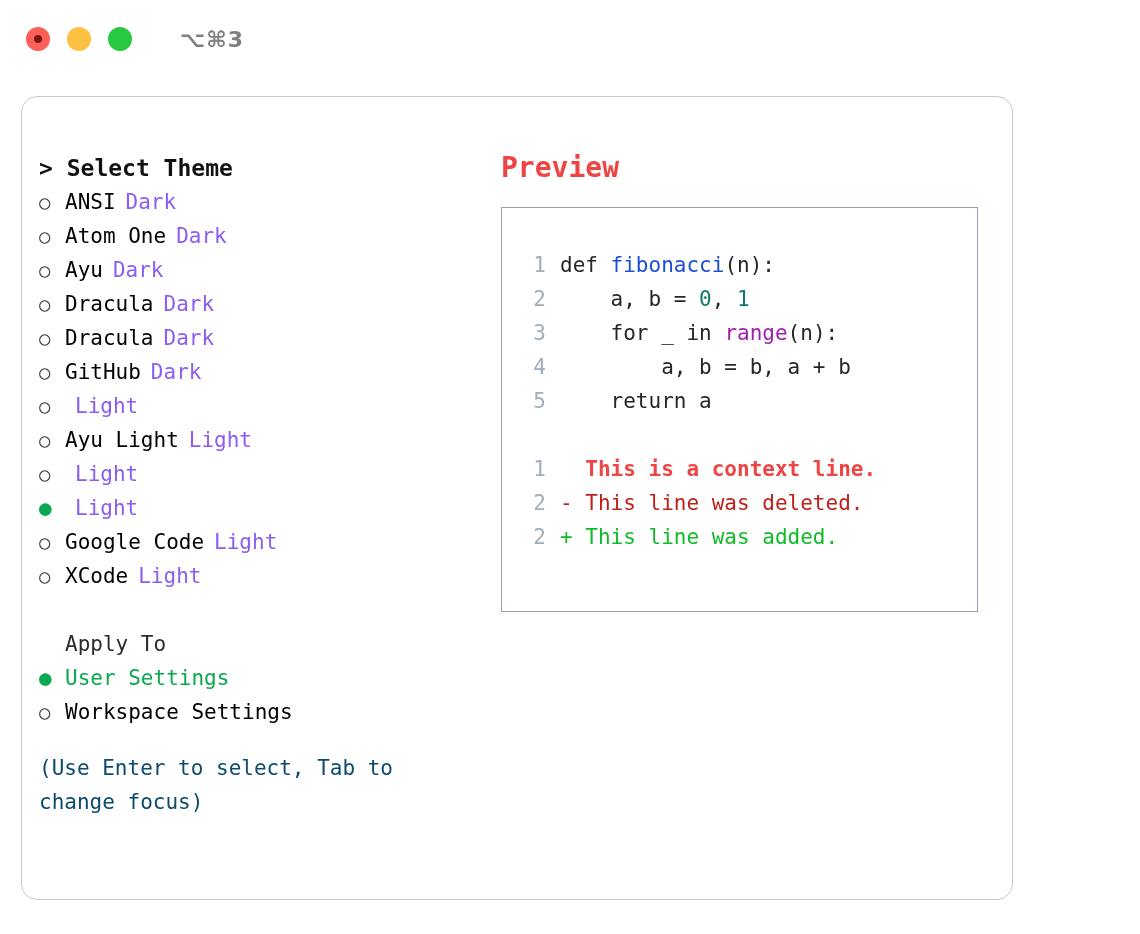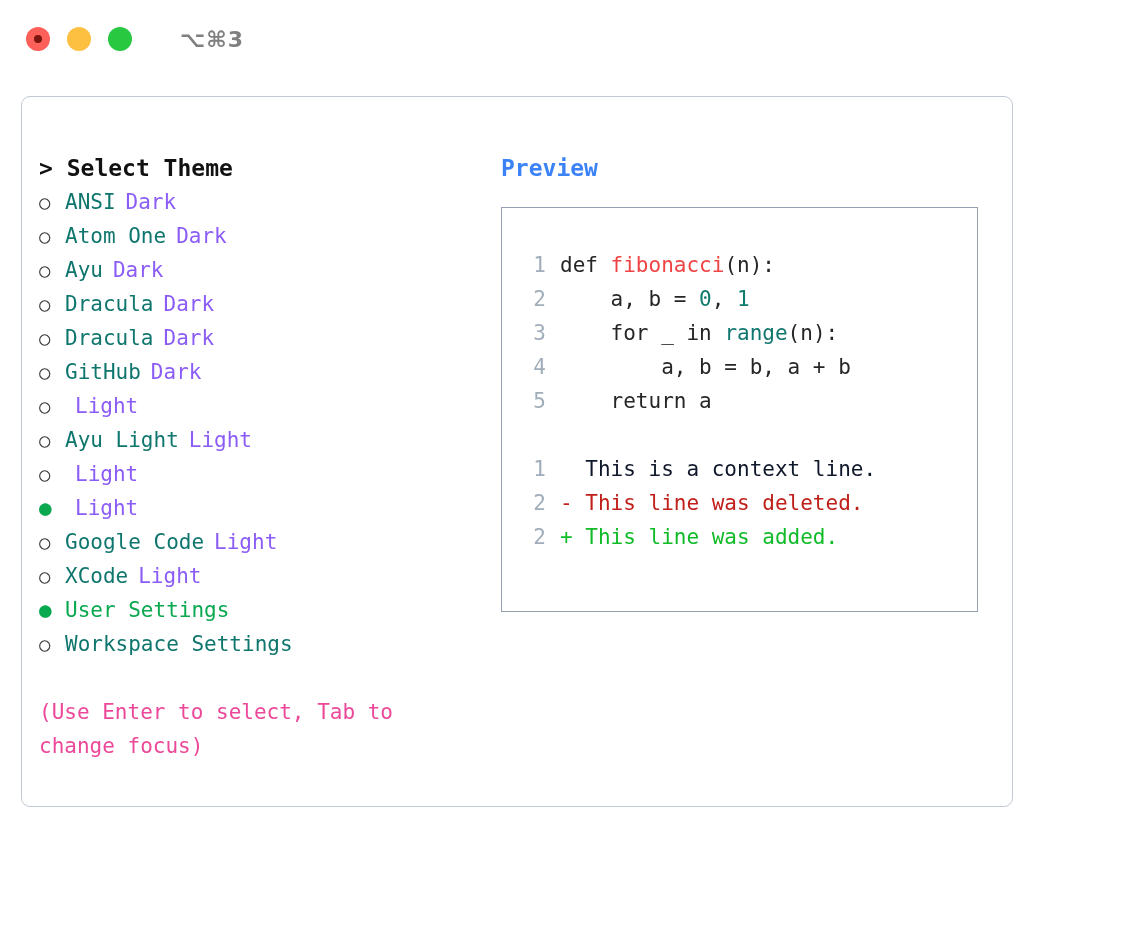--- a/index.html
+++ b/index.html
@@ -66,23 +66,23 @@
     letter-spacing: 1px;
     font-family: "DejaVu Sans", "Liberation Sans", sans-serif;
   }
 
   
   .panel {
     position: absolute;
     left: 21px;
     top: 96px;
     width: 992px;
-    height: 711px;
+    height: 804px;
     border: 1.5px solid #c2c9d4;
-    border-radius: 9px;
+    border-radius: 16px;
     background: #ffffff;
     box-sizing: border-box;
   }
 
   
   .left-col {
     position: absolute;
     left: 17px;
     top: 54px;
     width: 440px;
@@ -111,58 +111,58 @@
     flex: 0 0 26px;
     font-size: 19px;
     color: #3a3a3a;
     line-height: 34px;
   }
   .bullet.sel {
     color: #0aa84f;
     font-size: 21px;
   }
   .label {
-    color: #0f766e;
+    color: #000000;
   }
   .row.selected .label {
     color: #0aa84f;
   }
   .tag {
     color: #8b5cf6;
     margin-left: 10px;
   }
 
   .apply-head {
     font-size: 21px;
     color: #2b2b2b;
     line-height: 34px;
     margin-left: 26px;
     margin-top: 34px;
     white-space: pre;
   }
 
   .hint {
-    margin-top: 34px;
-    font-size: 21px;
-    color: #ec4899;
+    margin-top: 22px;
+    font-size: 21px;
+    color: #0c4a6e;
     line-height: 34px;
     width: 400px;
   }
 
   
   .right-col {
     position: absolute;
     left: 479px;
     top: 54px;
     width: 495px;
   }
   .preview-title {
-    font-size: 23px;
+    font-size: 28px;
     font-weight: 700;
-    color: #3b82f6;
+    color: #ef4444;
     line-height: 34px;
     white-space: pre;
   }
   .preview-box {
     margin-top: 22px;
     width: 477px;
     height: 405px;
     border: 1.5px solid #94a1b2;
     background: #ffffff;
     box-sizing: border-box;
@@ -179,28 +179,28 @@
   .lineno {
     width: 26px;
     flex: 0 0 26px;
     text-align: right;
     color: #a0adba;
     margin-right: 14px;
   }
   .code-text { color: #262626; }
 
   .tok-kw   { color: #262626; }
-  .tok-fn   { color: #ef4444; }
+  .tok-fn   { color: #1d4ed8; }
   .tok-num  { color: #0f7b6c; }
-  .tok-call { color: #0f766e; }
+  .tok-call { color: #a21caf; }
   .tok-plain{ color: #262626; }
 
   .gap { height: 34px; }
 
-  .diff-ctx  { color: #0f172a; }
+  .diff-ctx  { color: #ef4444; font-weight: bold; }
   .diff-del  { color: #c0201a; }
   .diff-add  { color: #10bb28; }
 </style>
 </head>
 <body>
 
 <div class="window">
 
   <div class="titlebar">
     <div class="traffic">
@@ -223,20 +223,21 @@
           <div class="row"><span class="bullet">○</span><span class="label">Dracula</span><span class="tag">Dark</span></div>
           <div class="row"><span class="bullet">○</span><span class="label">GitHub</span><span class="tag">Dark</span></div>
           <div class="row"><span class="bullet">○</span><span class="tag">Light</span></div>
           <div class="row"><span class="bullet">○</span><span class="label">Ayu Light</span><span class="tag">Light</span></div>
           <div class="row"><span class="bullet">○</span><span class="tag">Light</span></div>
           <div class="row selected"><span class="bullet sel">●</span><span class="tag">Light</span></div>
           <div class="row"><span class="bullet">○</span><span class="label">Google Code</span><span class="tag">Light</span></div>
           <div class="row"><span class="bullet">○</span><span class="label">XCode</span><span class="tag">Light</span></div>
         </div>
 
+      <div class="apply-head">Apply To</div>
       <div class="list" id="apply-list">
           <div class="row selected"><span class="bullet sel">●</span><span class="label">User Settings</span></div>
           <div class="row"><span class="bullet">○</span><span class="label">Workspace Settings</span></div>
         </div>
 
       <div class="hint">(Use Enter to select, Tab to change focus)</div>
     </div>
 
     <div class="right-col">
       <div class="preview-title">Preview</div>

